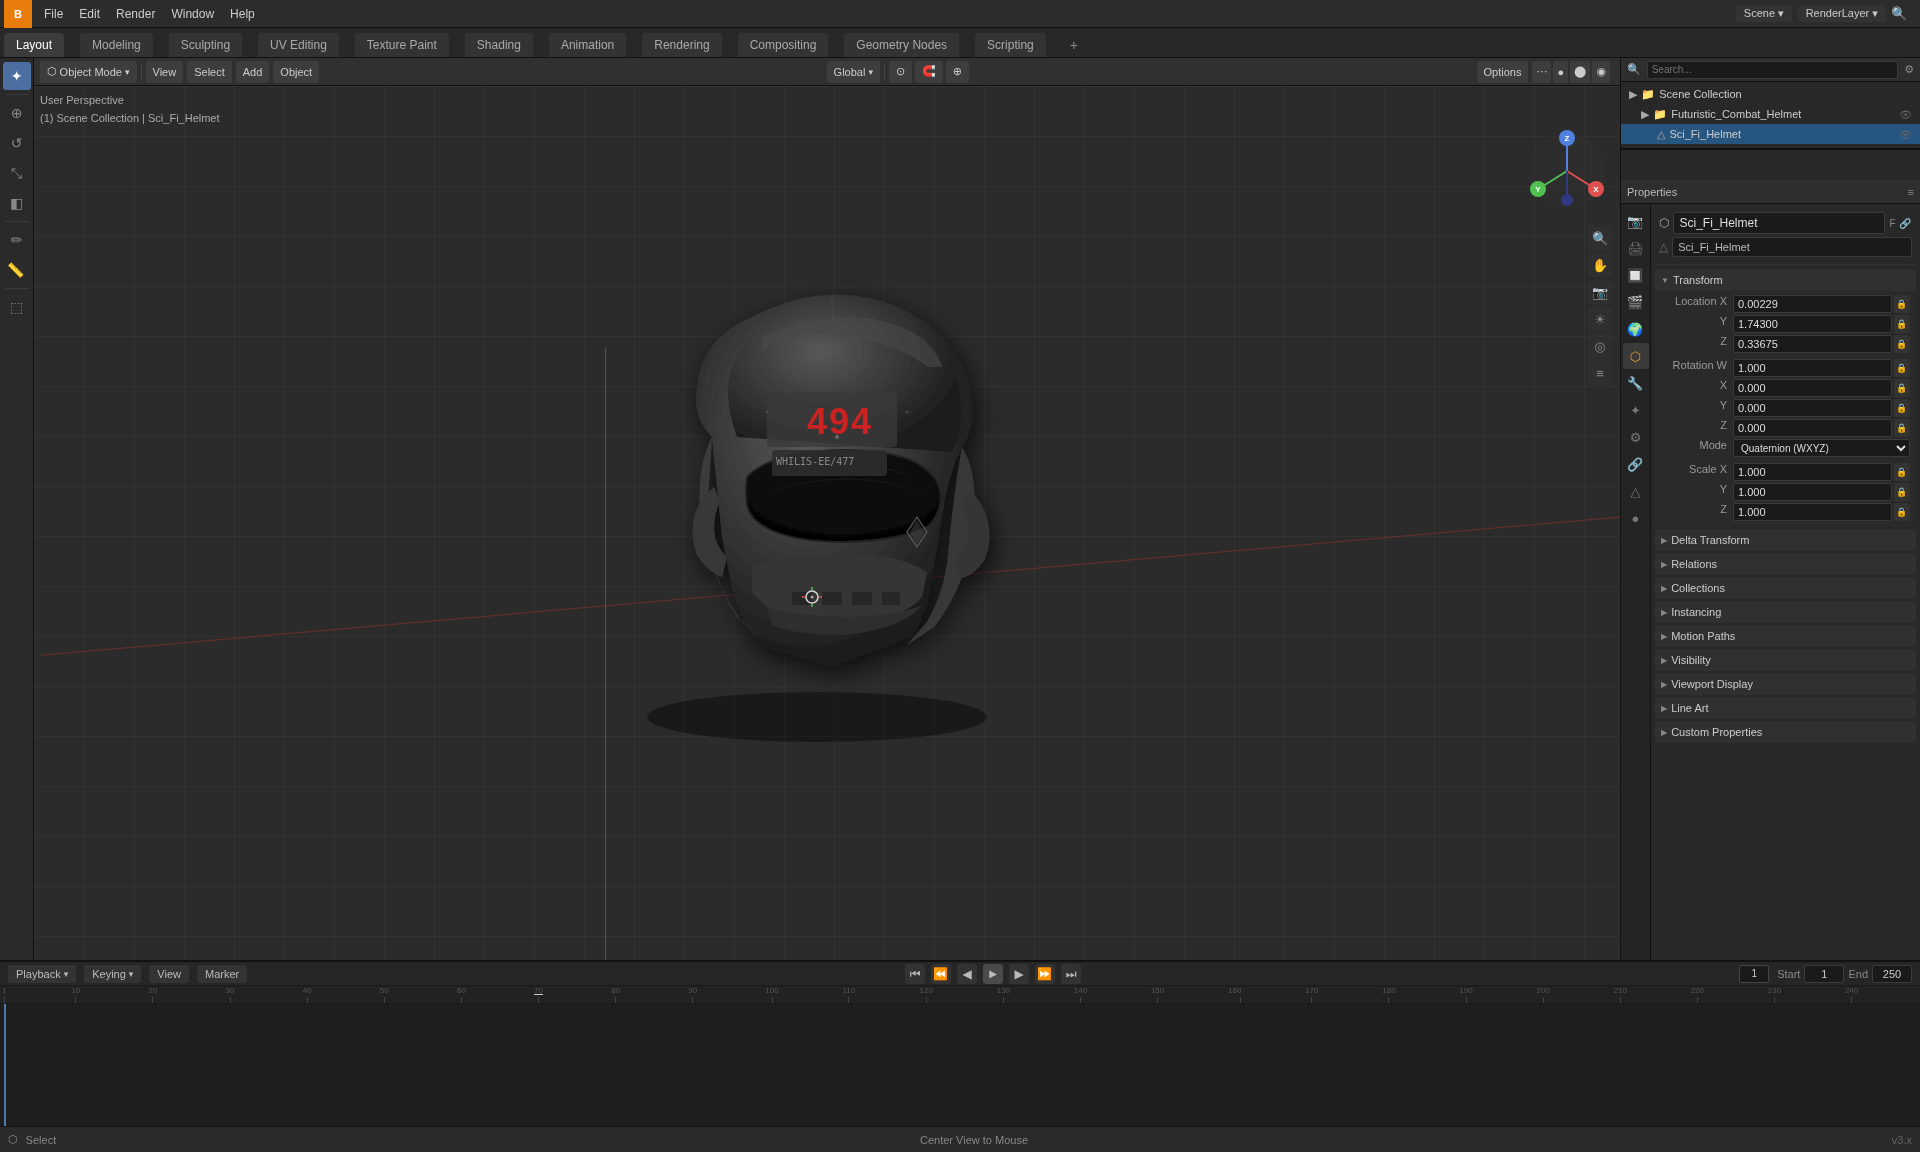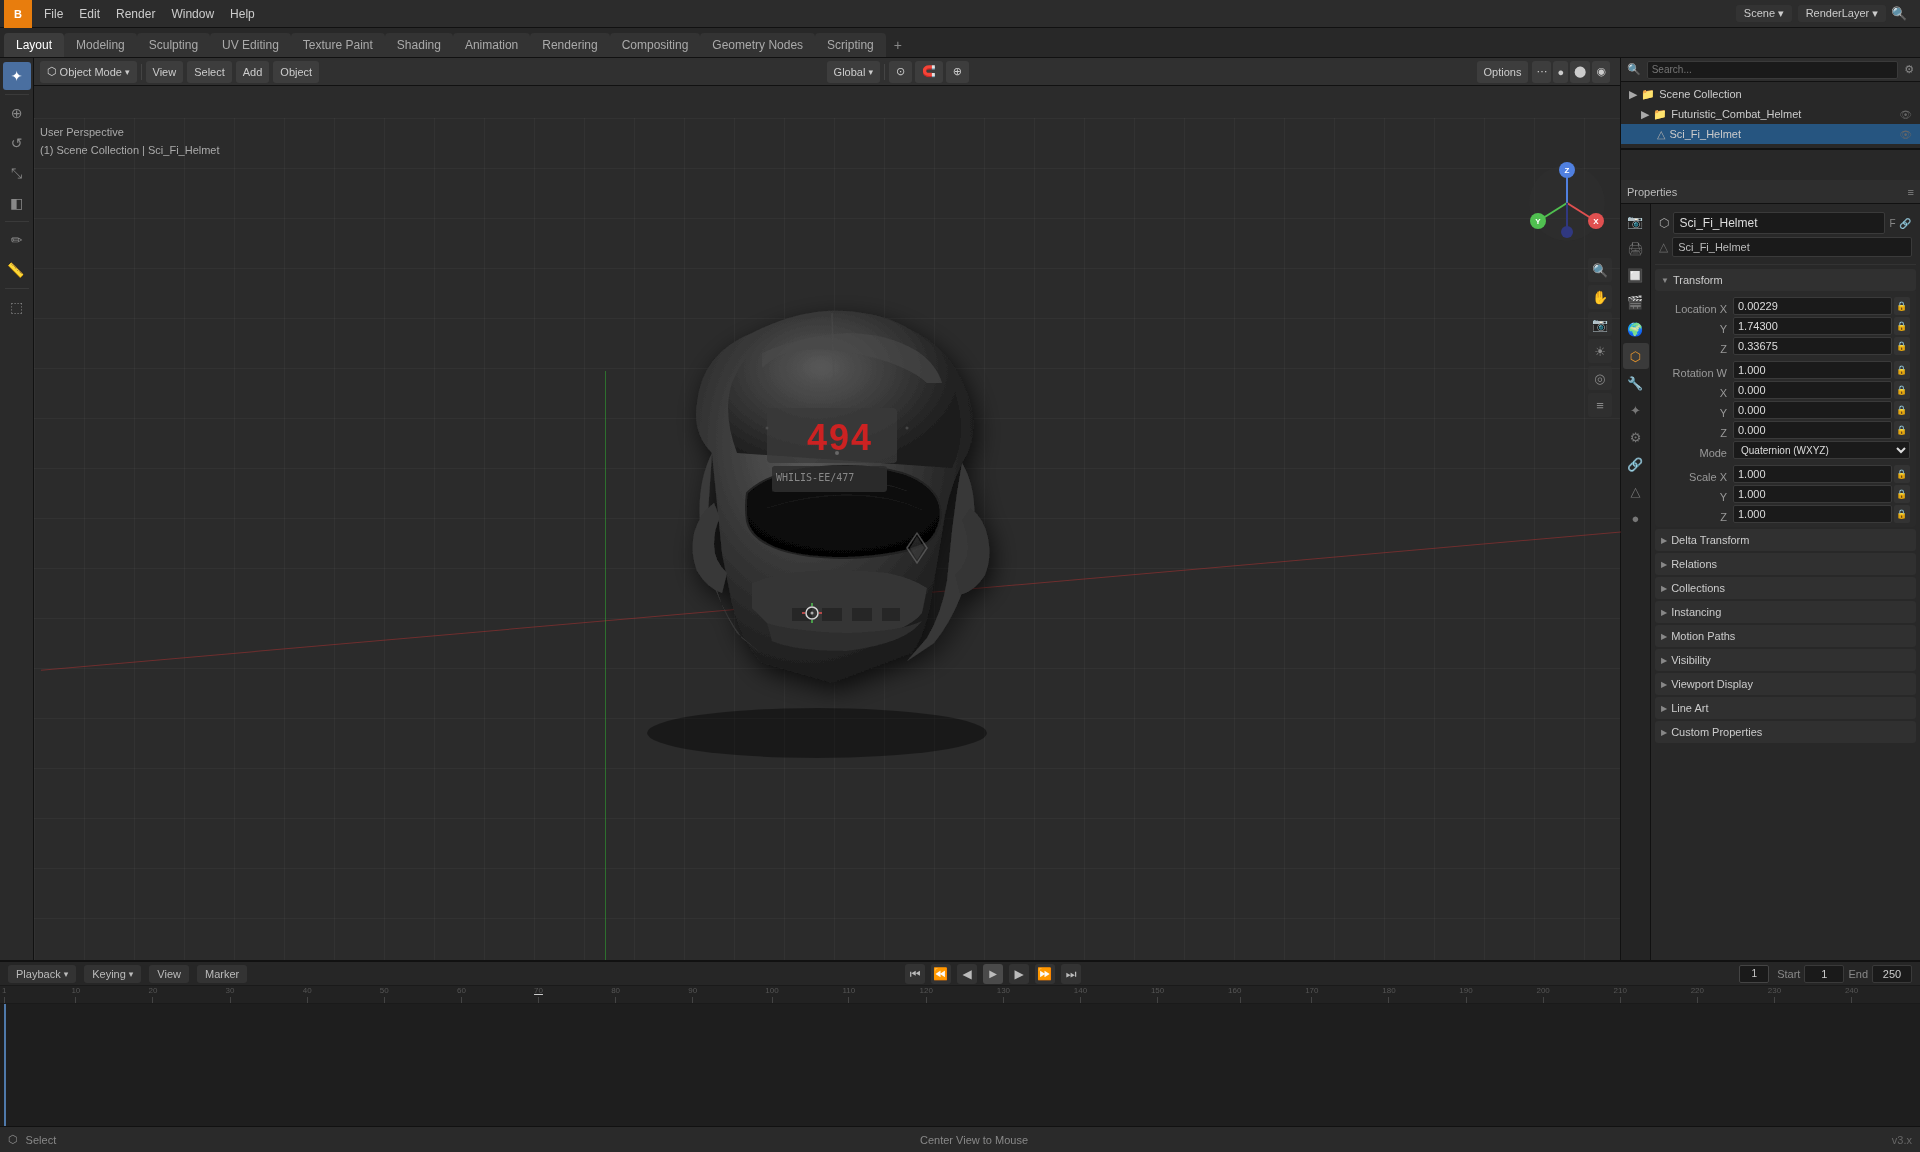--- a/index.html
+++ b/index.html
@@ -70,21 +70,21 @@
       padding: 0 4px;
       border-bottom: 1px solid #111;
     }
     .ws-tab {
       padding: 4px 12px;
       font-size: 12px;
       color: #aaa;
       cursor: pointer;
       border-radius: 4px 4px 0 0;
       background: #333;
-      margin-right: 0;
+      margin-right: 16px;
       height: 24px;
       display: flex; align-items: center;
     }
     .ws-tab.active {
       background: #3c3c3c;
       color: #fff;
     }
     .ws-tab-add {
       padding: 4px 8px;
       color: #888;
@@ -105,21 +105,21 @@
       font-size: 11px;
       color: #888;
     }
 
     
     ::-webkit-scrollbar { width: 6px; height: 6px; }
     ::-webkit-scrollbar-track { background: #1a1a1a; }
     ::-webkit-scrollbar-thumb { background: #444; border-radius: 3px; }
     .t-row {
       display: flex;
-      align-items: flex-end;
+      align-items: flex-start;
       height: 20px;
       gap: 2px;
     }
     .t-label {
       width: 70px;
       font-size: 11px;
       color: #999;
       text-align: right;
       padding-right: 4px;
     }
@@ -226,21 +226,21 @@
       border-radius: 3px;
       font-size: 11px;
       color: #ccc;
       display: flex; align-items: center; gap: 3px;
       cursor: pointer;
     }
     .vp-header-sep { width: 1px; height: 16px; background: #444; }
 
     .vp-body {
       position: absolute;
-      top: 28px; left: 0; right: 0; bottom: 0; margin-top: 32px;
+      top: 28px; left: 0; right: 0; bottom: 0;
     }
 
     .grid-bg {
       position: absolute;
       top: 0; left: 0; right: 0; bottom: 0;
       background-color: #2b2b2b;
       background-image: 
         linear-gradient(rgba(255,255,255,0.035) 1px, transparent 1px),
         linear-gradient(90deg, rgba(255,255,255,0.035) 1px, transparent 1px);
       background-size: 50px 50px;

